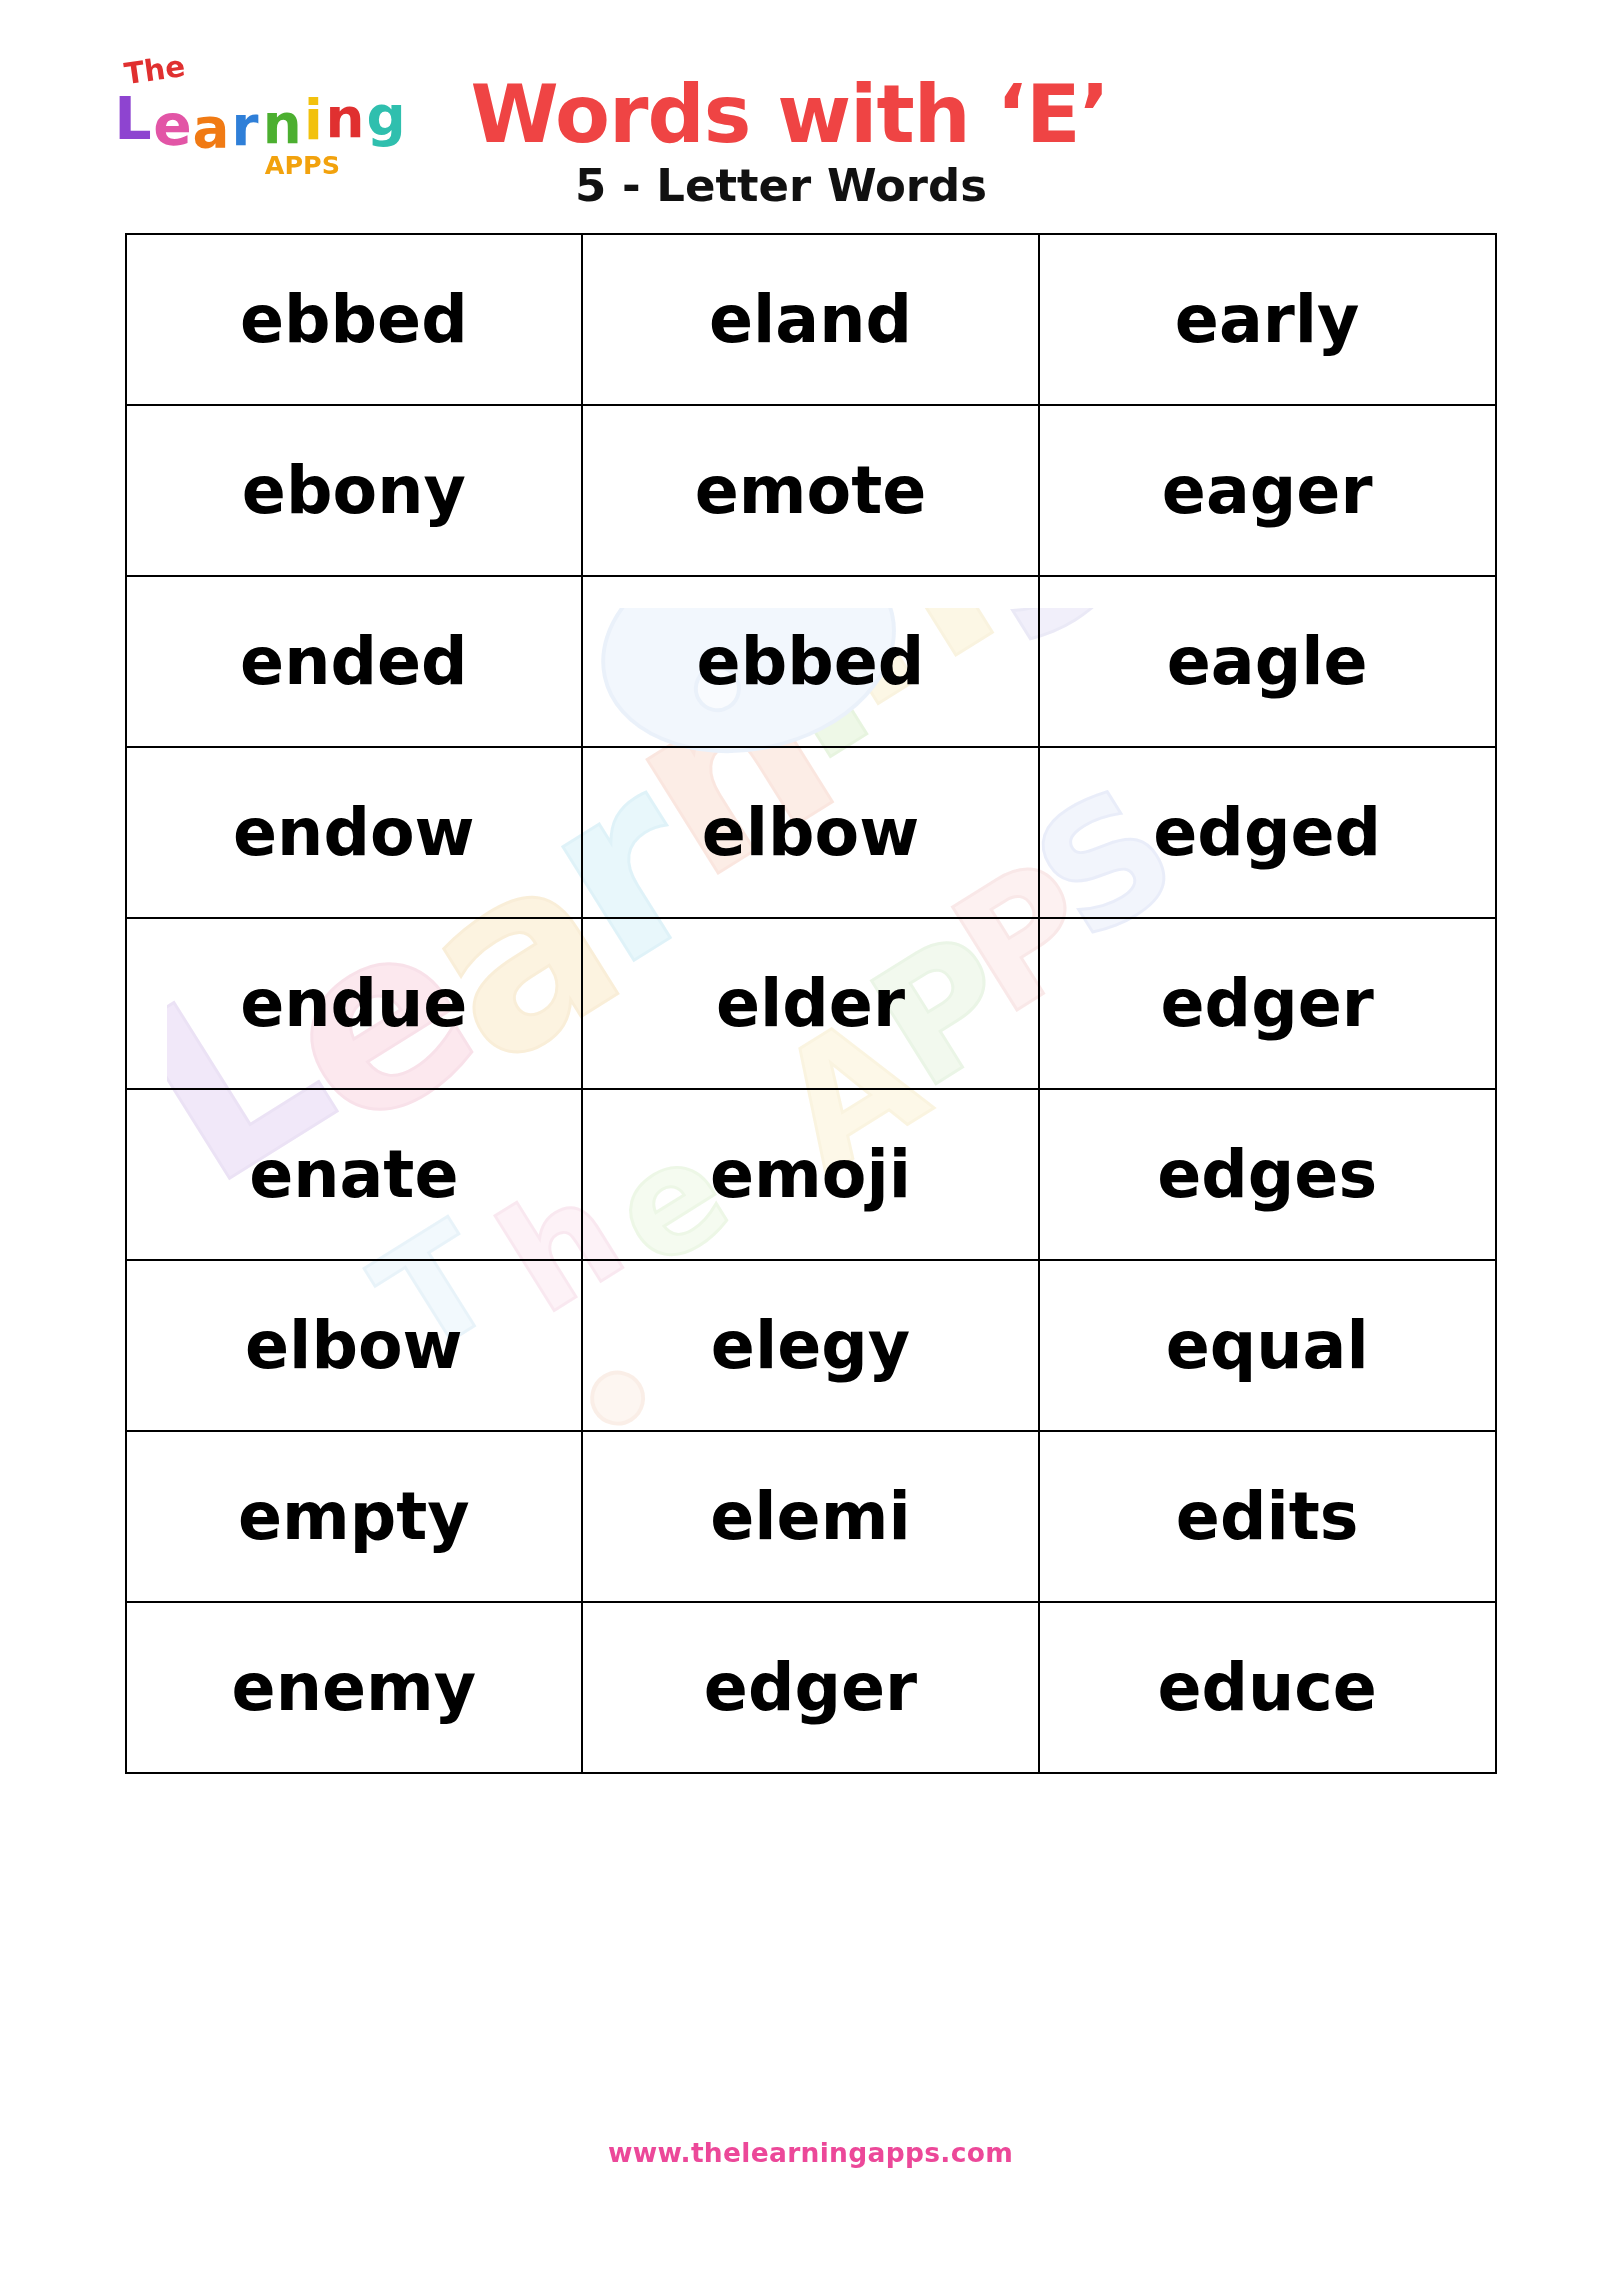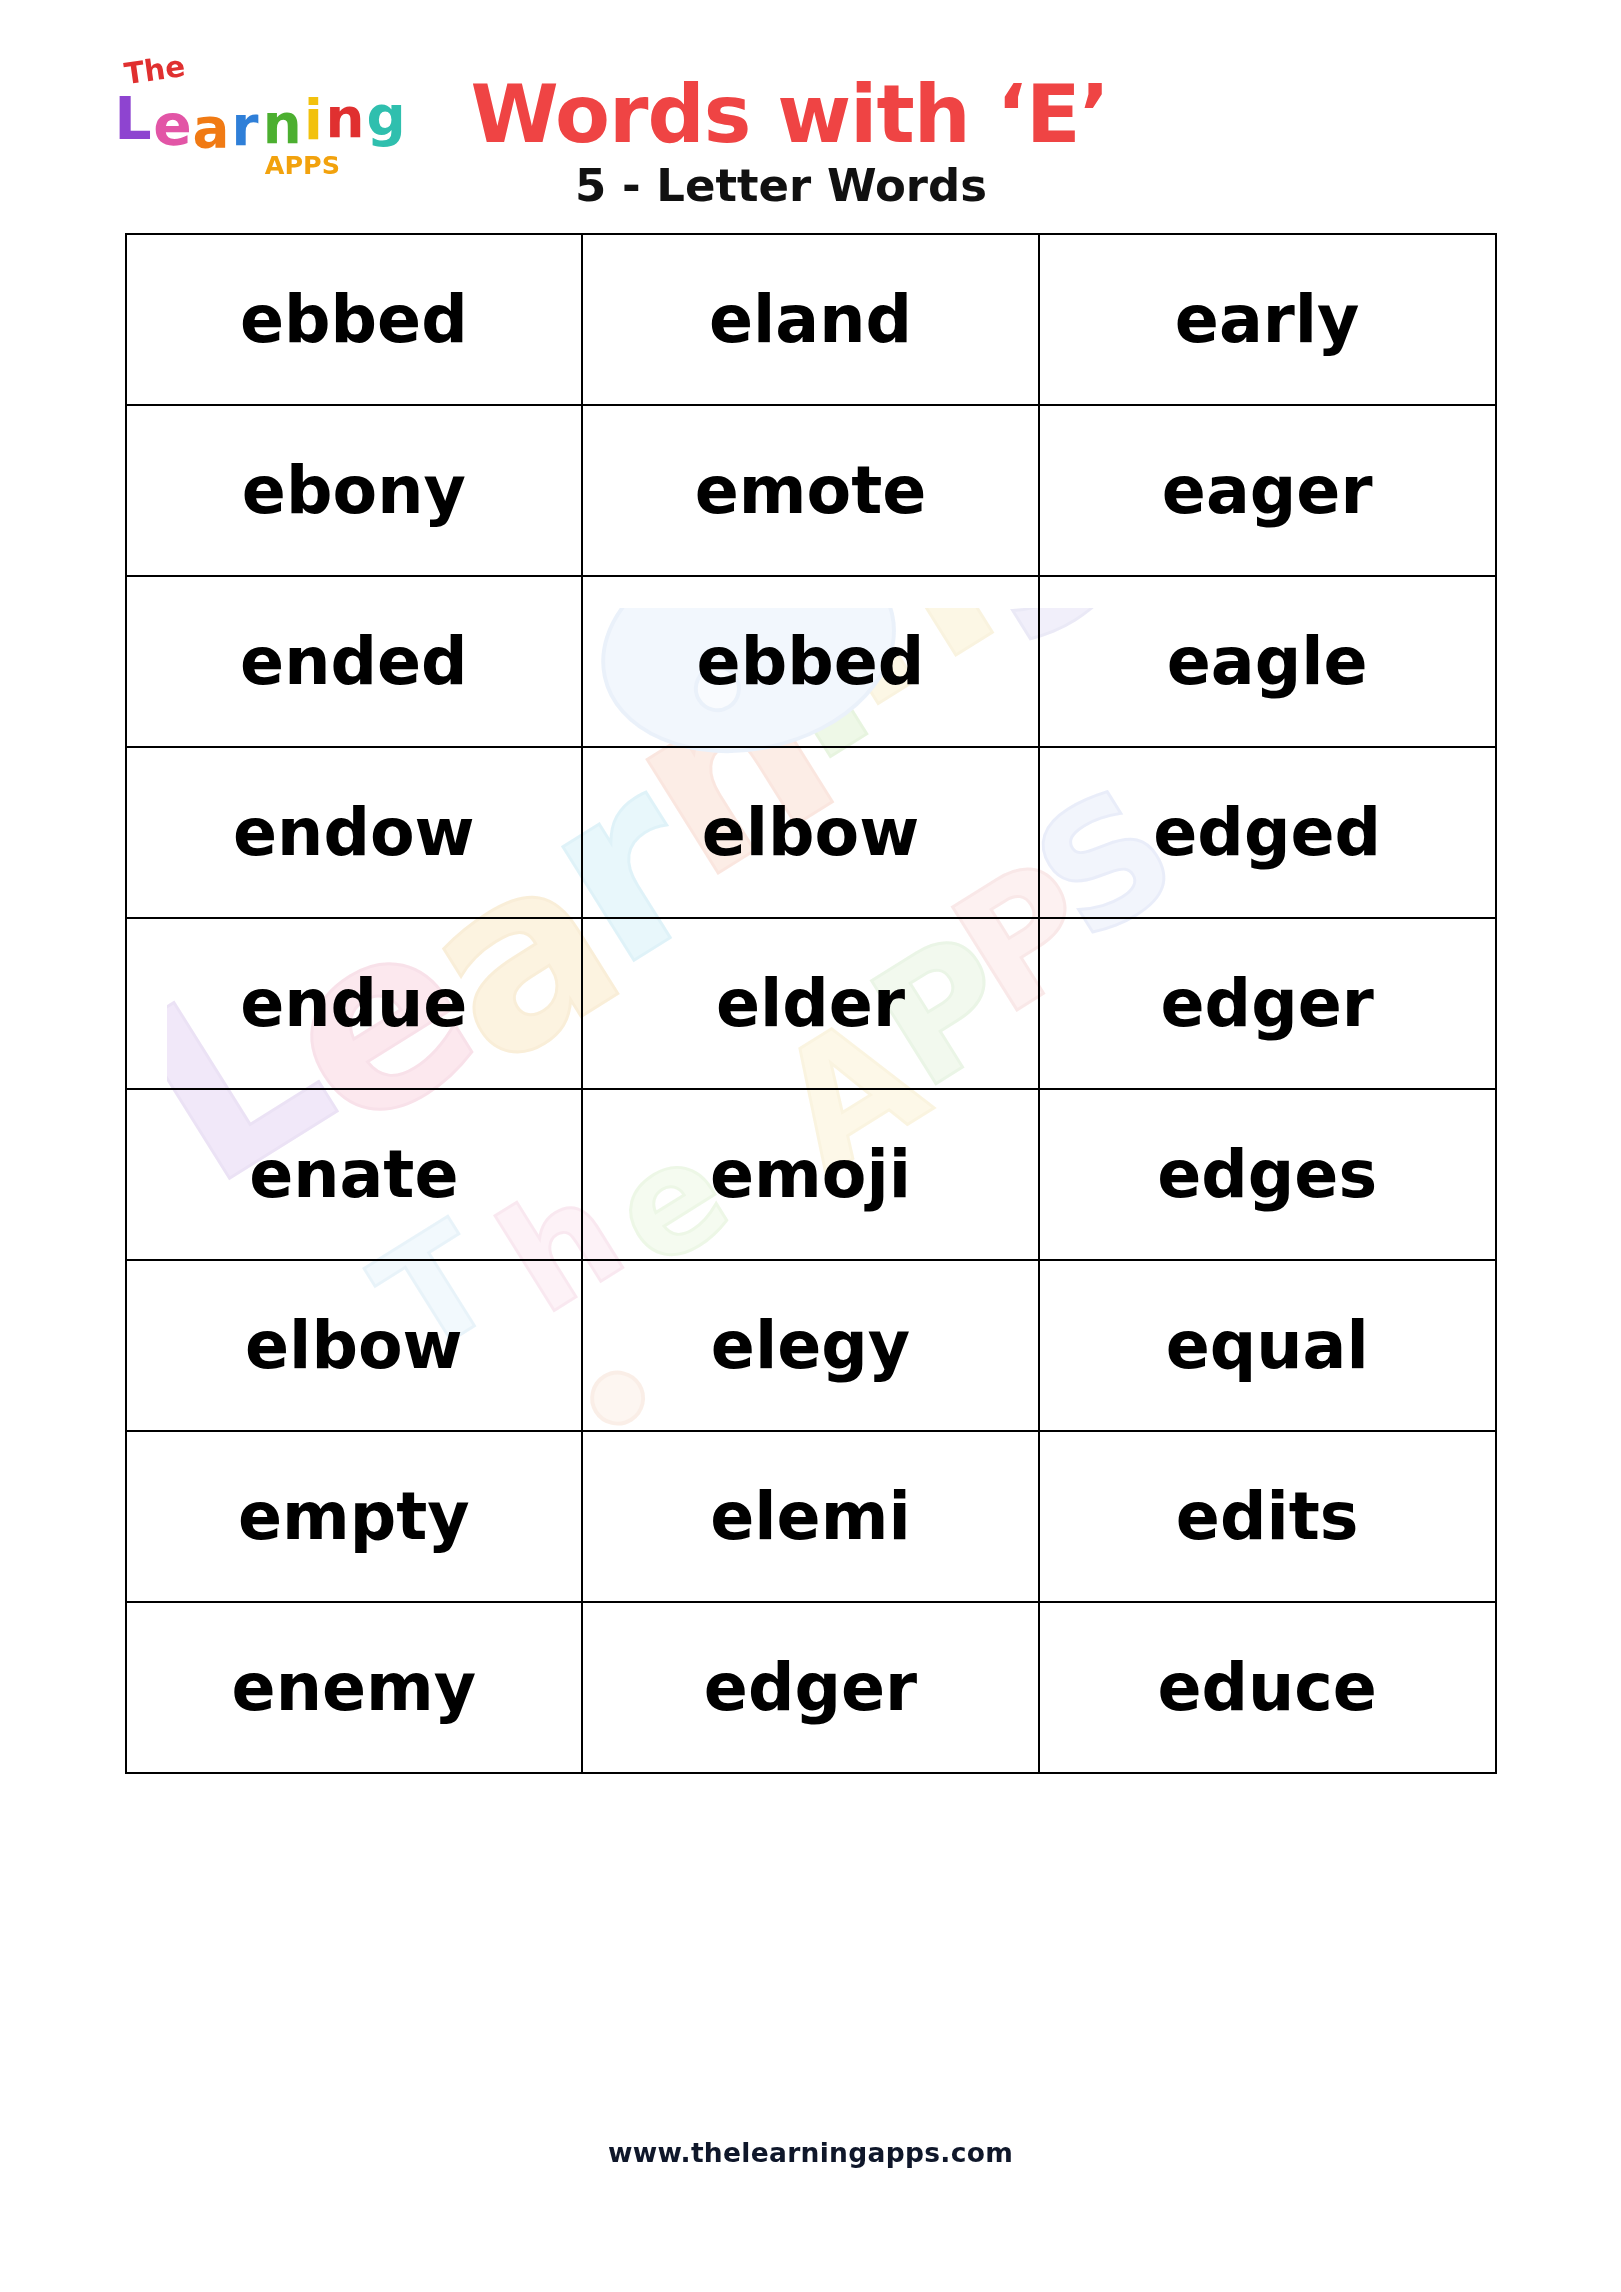--- a/index.html
+++ b/index.html
@@ -115,21 +115,21 @@
   
   .footer {
     position: absolute;
     left: 0;
     right: 0;
     bottom: 125px;
     text-align: center;
     font-family: "DejaVu Sans", sans-serif;
     font-weight: bold;
     font-size: 26.5px;
-    color: #0f172a;
+    color: #ec4899;
     letter-spacing: 0.3px;
   }
 </style>
 </head>
 <body>
 
 <div class="page">
 
   <div class="watermark">
     <svg viewBox="0 0 1130 950" width="1108" height="931" xmlns="http://www.w3.org/2000/svg">

